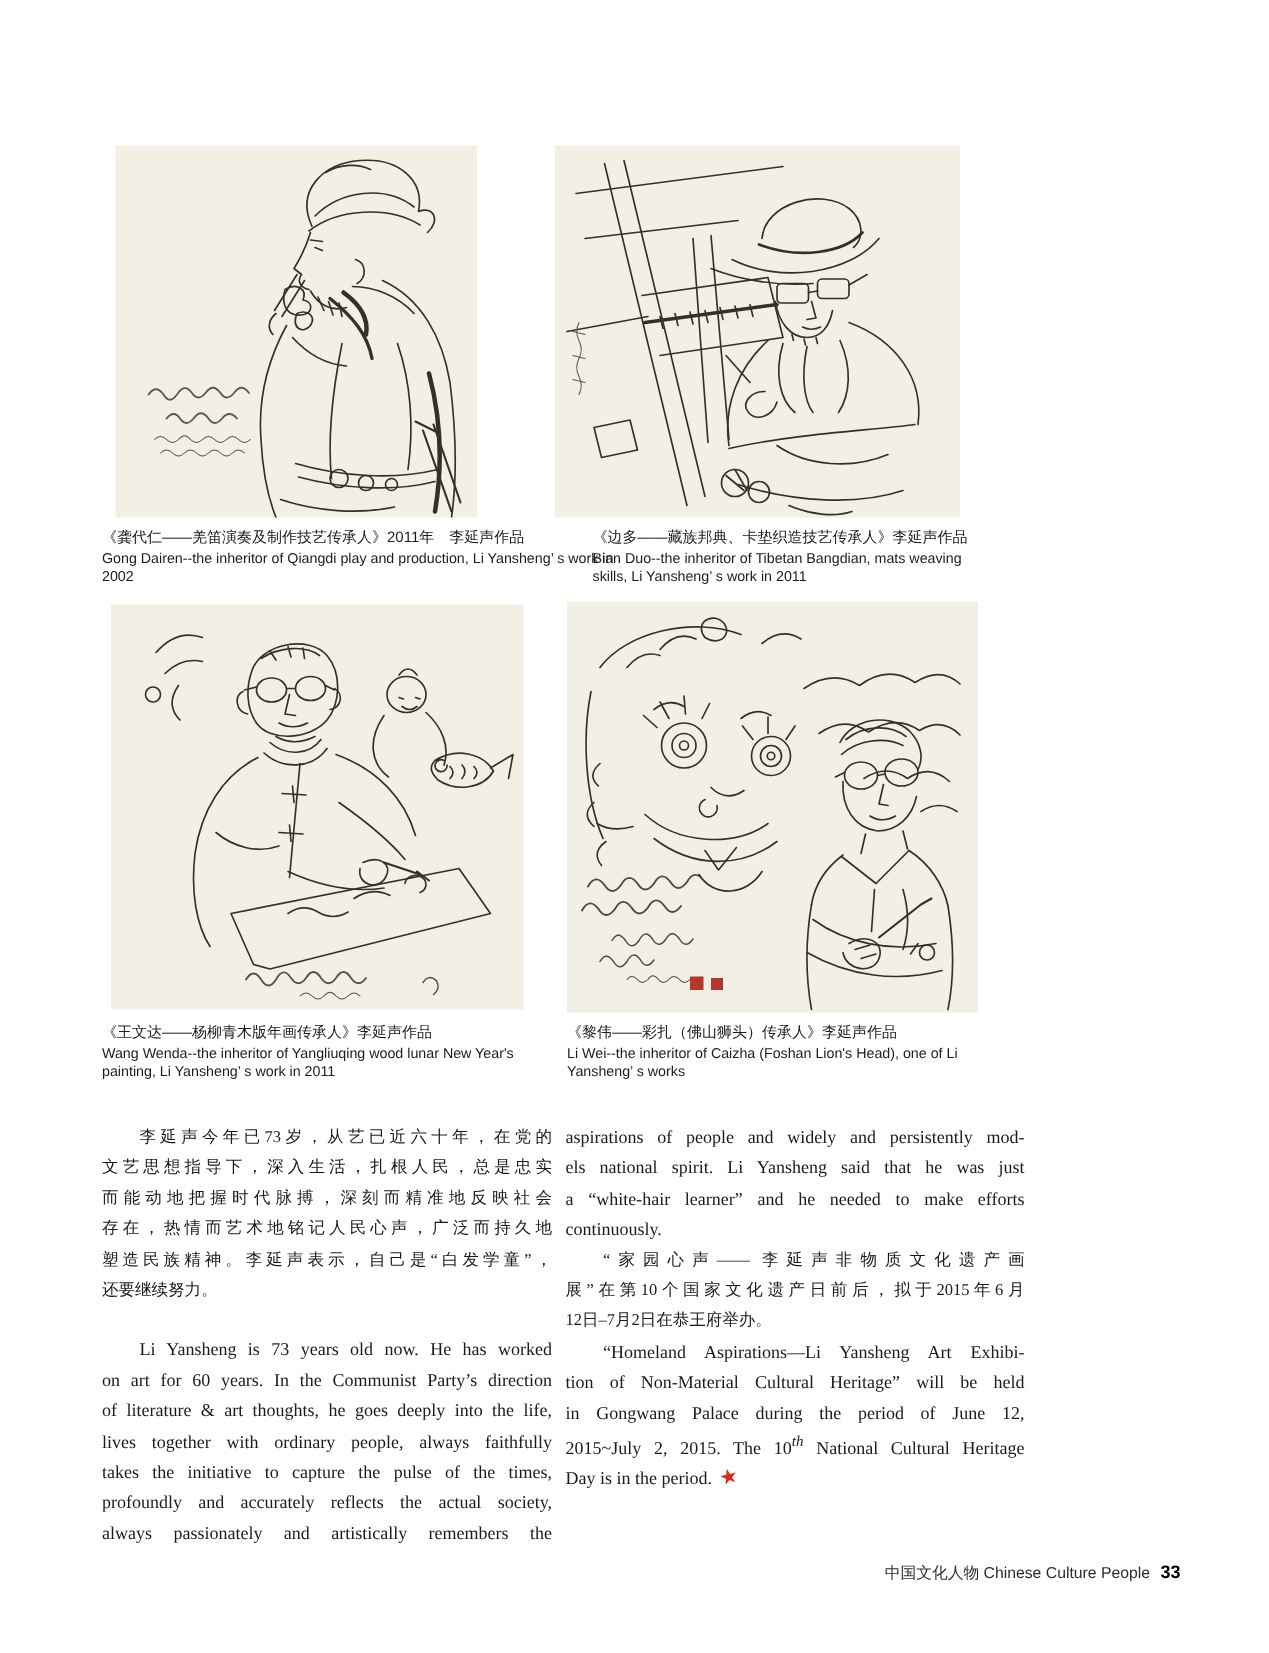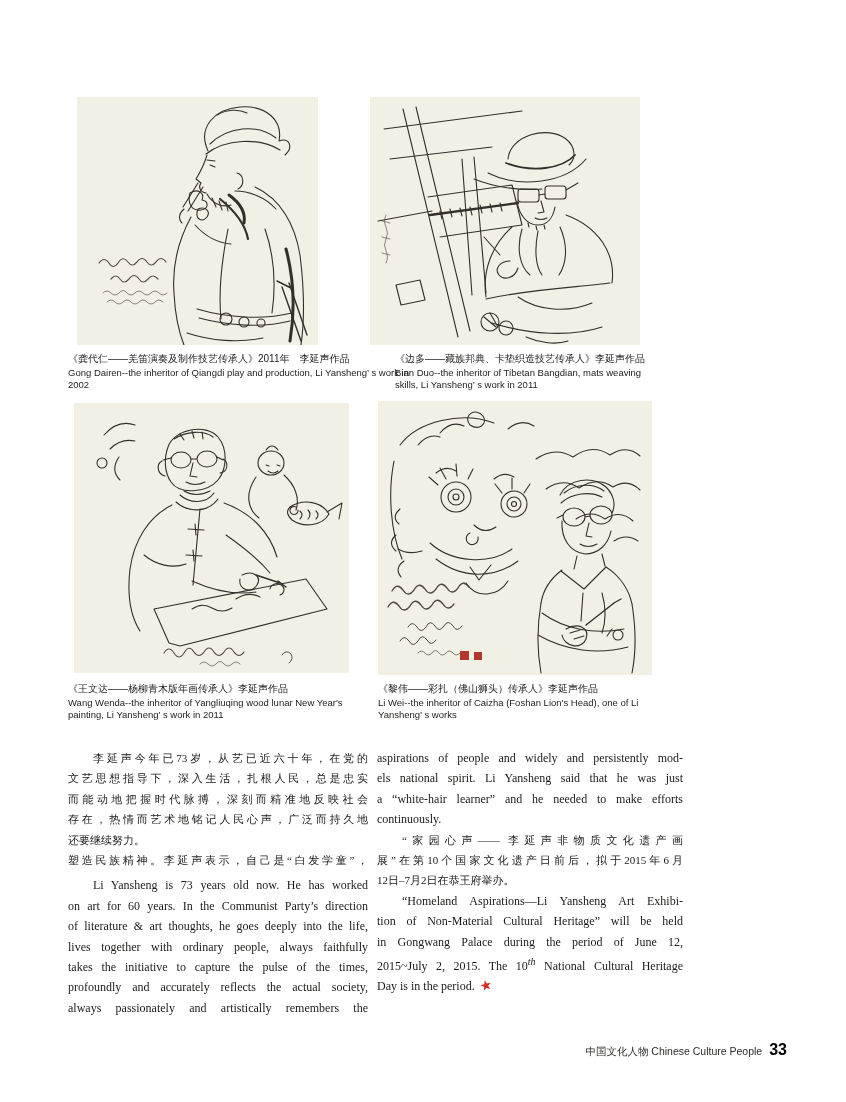--- a/index.html
+++ b/index.html
@@ -9,27 +9,27 @@
   .fig svg{display:block;width:100%;height:100%;}
   .caption{position:absolute;font-family:"Liberation Sans","DejaVu Sans",sans-serif;color:#1e1c1a;}
   .cap-zh{font-size:10px;line-height:13.5px;}
   .cap-en{font-size:9.5px;line-height:12.5px;margin-top:1px;}
   .col{position:absolute;top:748px;}
   .jline{white-space:nowrap;text-align:justify;text-align-last:justify;line-height:20.4px;}
   .jline.last{text-align-last:left;}
   .zh{font-size:11px;}
   .en{font-size:12px;}
   .ind{text-indent:25px;}
-  .para-gap-sm{margin-top:5px;}
+  .para-gap-sm{margin-top:19px;}
   .para-gap-md{}
   sup.tenth{font-size:10px;vertical-align:super;font-style:italic;}
   .end-star{color:#d42b1e;font-size:14px;display:inline-block;transform:rotate(-14deg);margin-left:5px;}
   #footer{position:absolute;top:1041px;left:0;width:787px;text-align:right;
           font-family:"Liberation Sans","DejaVu Sans",sans-serif;font-size:10.5px;color:#2e2c2a;}
-  #footer b{font-size:16px;color:#000;margin-left:7px;text-align:right;}
+  #footer b{font-size:12px;color:#000;margin-left:7px;text-align:right;}
 </style>
 </head>
 <body>
 
 <div id="page">
 
   <div class="fig" style="left:77px;top:97px;width:241px;height:248px">
     <svg viewBox="0 0 241 248">
       <g fill="none" stroke="#332f2a" stroke-width="1.1" stroke-linecap="round" stroke-linejoin="round">
         <path d="M131,54 C120,30 138,12 163,10 C190,8 206,24 202,44 C212,40 217,50 208,58"></path>
@@ -215,22 +215,22 @@
     <div class="cap-zh">《黎伟——彩扎（佛山狮头）传承人》李延声作品</div>
     <div class="cap-en">Li Wei--the inheritor of Caizha (Foshan Lion's Head), one of Li Yansheng’ s works</div>
   </div>
 
   <div class="col" style="left:68px;width:300px">
     <div>
       <div class="jline zh ind">李延声今年已73岁，从艺已近六十年，在党的</div>
       <div class="jline zh">文艺思想指导下，深入生活，扎根人民，总是忠实</div>
       <div class="jline zh">而能动地把握时代脉搏，深刻而精准地反映社会</div>
       <div class="jline zh">存在，热情而艺术地铭记人民心声，广泛而持久地</div>
+      <div class="jline zh">塑造民族精神。李延声表示，自己是“白发学童”，</div>
       <div class="jline zh last">还要继续努力。</div>
-      <div class="jline zh">塑造民族精神。李延声表示，自己是“白发学童”，</div>
     </div>
     <div class="para-gap-sm">
       <div class="jline en ind">Li Yansheng is 73 years old now. He has worked</div>
       <div class="jline en">on art for 60 years. In the Communist Party’s direction</div>
       <div class="jline en">of literature &amp; art thoughts, he goes deeply into the life,</div>
       <div class="jline en">lives together with ordinary people, always faithfully</div>
       <div class="jline en">takes the initiative to capture the pulse of the times,</div>
       <div class="jline en">profoundly and accurately reflects the actual society,</div>
       <div class="jline en">always passionately and artistically remembers the</div>
     </div>

